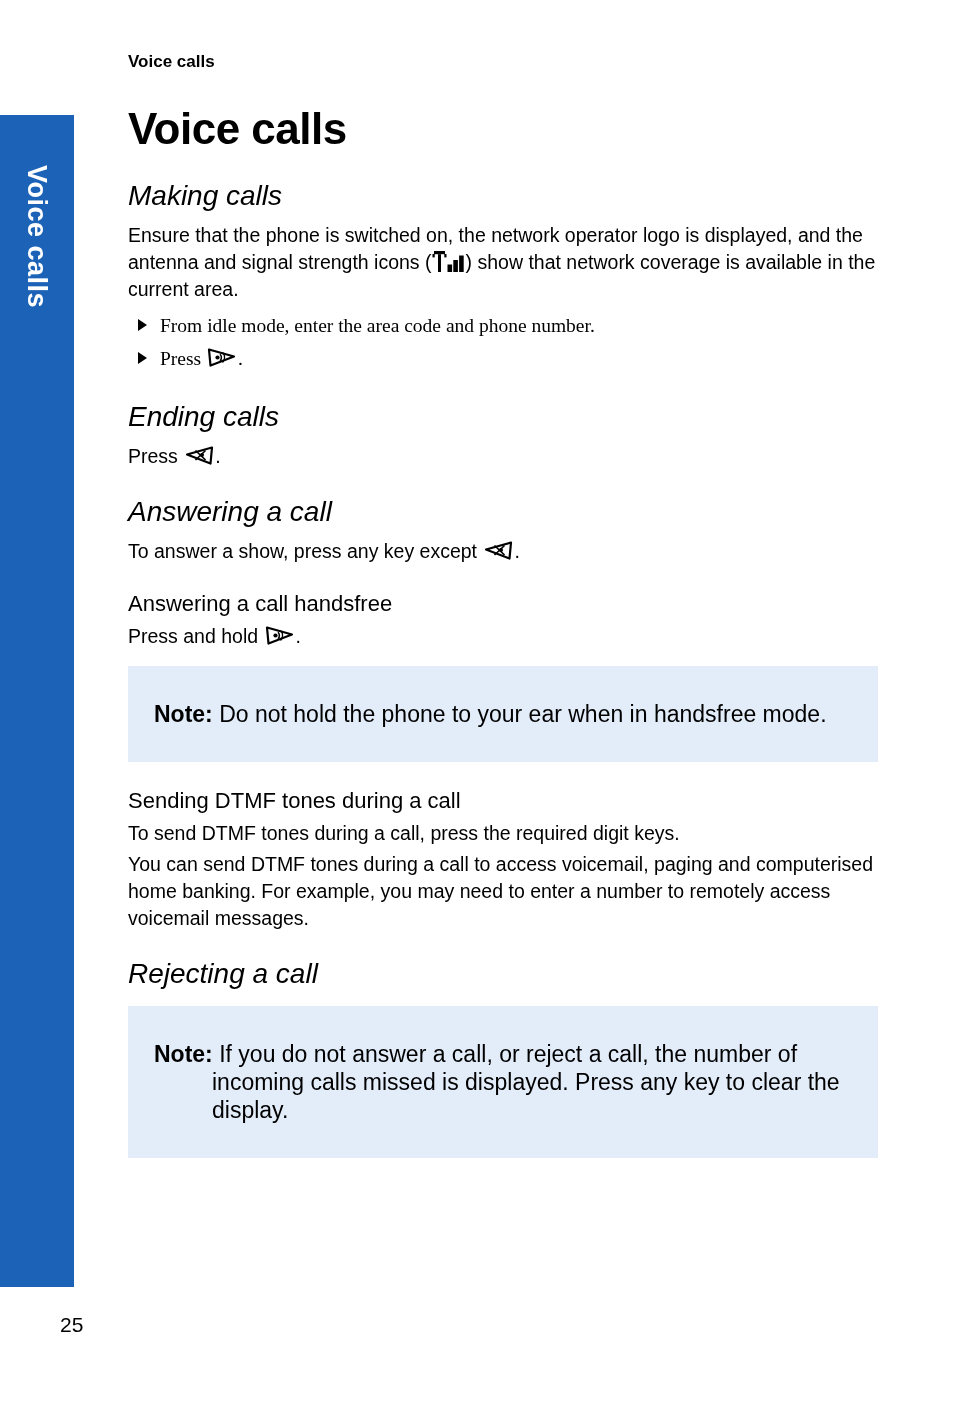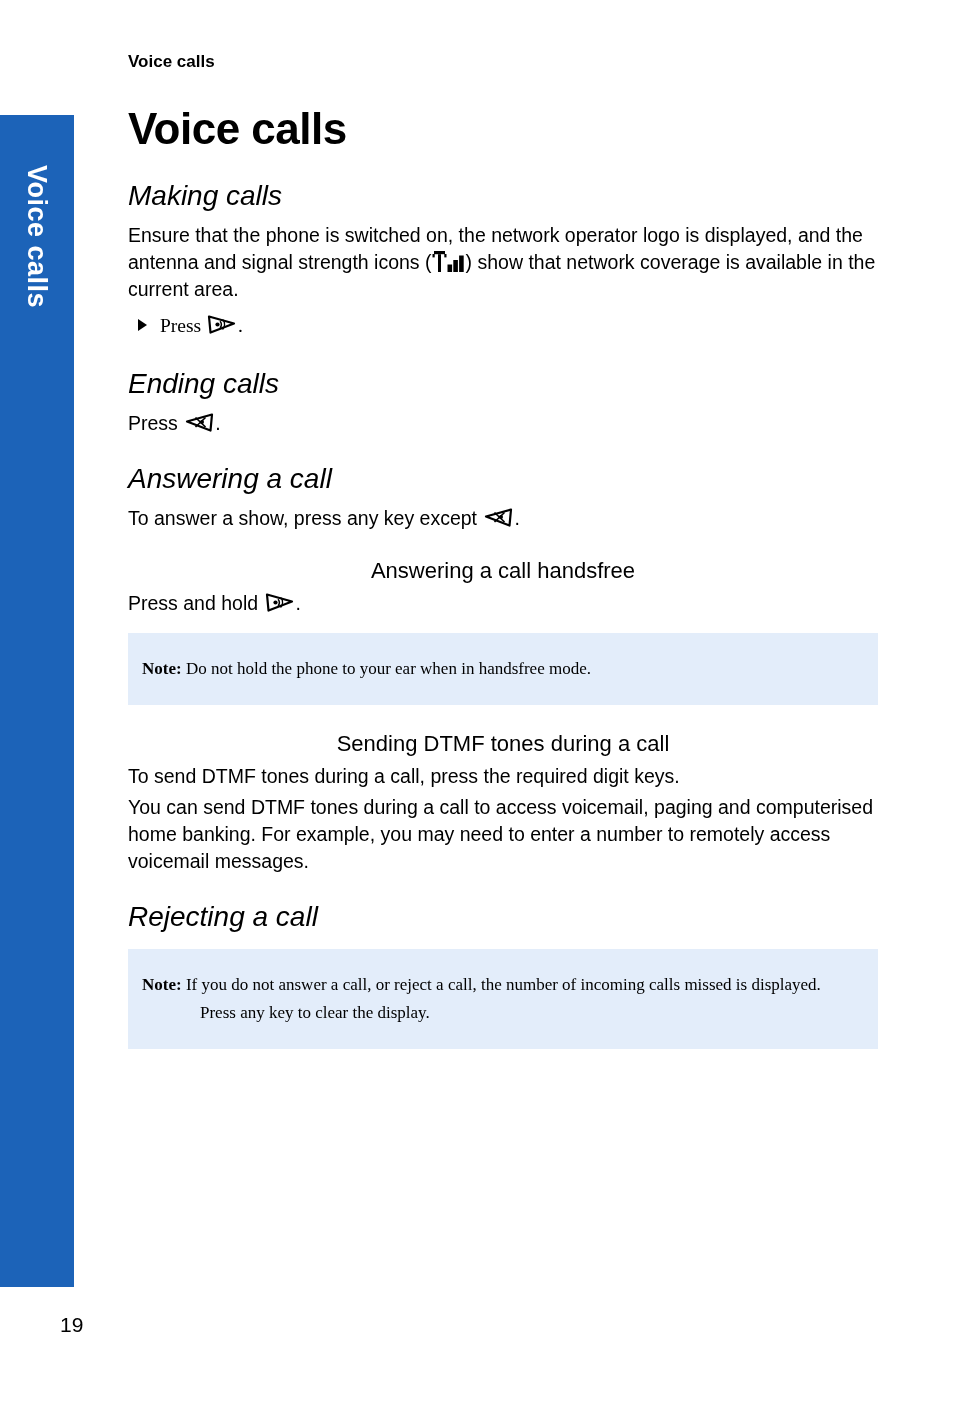--- a/index.html
+++ b/index.html
@@ -68,21 +68,20 @@
     margin:26px 0 10px 0;
     font-style:italic;
   }
 
   h3.subsect{
     font-family:"Liberation Sans", sans-serif;
     font-weight:normal;
     font-size:22px;
     color:#000;
     margin:26px 0 6px 0;
-    text-align:center;
   }
 
   p.body{
     font-family:Liberation Sans, sans-serif;
     font-size:19.5px;
     line-height:27px;
     color:#000;
     margin:0 0 4px 0;
     text-align:left;
   }
@@ -105,23 +104,23 @@
   }
 
   
   .note{
     background:#e3edfa;
     padding:18px 14px 18px 10px;
     margin:16px 0 4px 0;
     box-sizing:border-box;
   }
   .note p{
-    margin:4px;
-    font-family:Liberation Serif, serif;
-    font-size:17px;
+    margin:16px;
+    font-family:Liberation Sans, sans-serif;
+    font-size:23px;
     line-height:28px;
     color:#000;
     padding-left:58px;
     text-indent:-58px;
   }
   .note .note-label{ font-weight:bold; }
 
   
   .icon{
     display:inline-block;
@@ -161,20 +160,24 @@
             <rect x="0.5" y="3.0" width="2.2" height="3.4" fill="#000"></rect>
             <rect x="12.3" y="3.0" width="2.2" height="3.4" fill="#000"></rect>
             <rect x="15.5" y="13.5" width="4.6" height="7.5" fill="#000"></rect>
             <rect x="21.3" y="9.0" width="4.6" height="12" fill="#000"></rect>
             <rect x="27.1" y="4.5" width="4.6" height="16.5" fill="#000"></rect>
           </svg></span><span>) show that network coverage is available in the current area.</span></p>
 
     <ul class="steps">
       <li>
         <span class="bullet-tri"></span>
+        <span>From idle mode, enter the area code and phone number.</span>
+      </li>
+      <li>
+        <span class="bullet-tri"></span>
         <span>Press </span><span class="icon"><svg width="32" height="22" viewBox="0 0 32 22">
               <path d="M3 3.5 L28 10.5 L4.5 19.5 Z" fill="none" stroke="#000" stroke-width="2.2" stroke-linejoin="round"></path>
               <circle cx="11.5" cy="11.5" r="2.1" fill="#000"></circle>
               <path d="M14 8.2 a4.6 4.6 0 0 1 0 6.6" fill="none" stroke="#000" stroke-width="1.5"></path>
               <path d="M16.6 6.4 a7.6 7.6 0 0 1 0 10.2" fill="none" stroke="#000" stroke-width="1.3"></path>
             </svg></span><span>.</span>
       </li>
     </ul>
 
     <h2 class="sect">Ending calls</h2>
@@ -210,15 +213,15 @@
     <p class="body">You can send DTMF tones during a call to access voicemail, paging and computerised home banking. For example, you may need to enter a number to remotely access voicemail messages.</p>
 
     <h2 class="sect">Rejecting a call</h2>
 
     <div class="note">
       <p><span class="note-label">Note:</span><span> If you do not answer a call, or reject a call, the number of incoming calls missed is displayed. Press any key to clear the display.</span></p>
     </div>
 
   </div>
 
-  <div class="page-number">19</div>
+  <div class="page-number">25</div>
 
 </div>
 
 </body></html>

